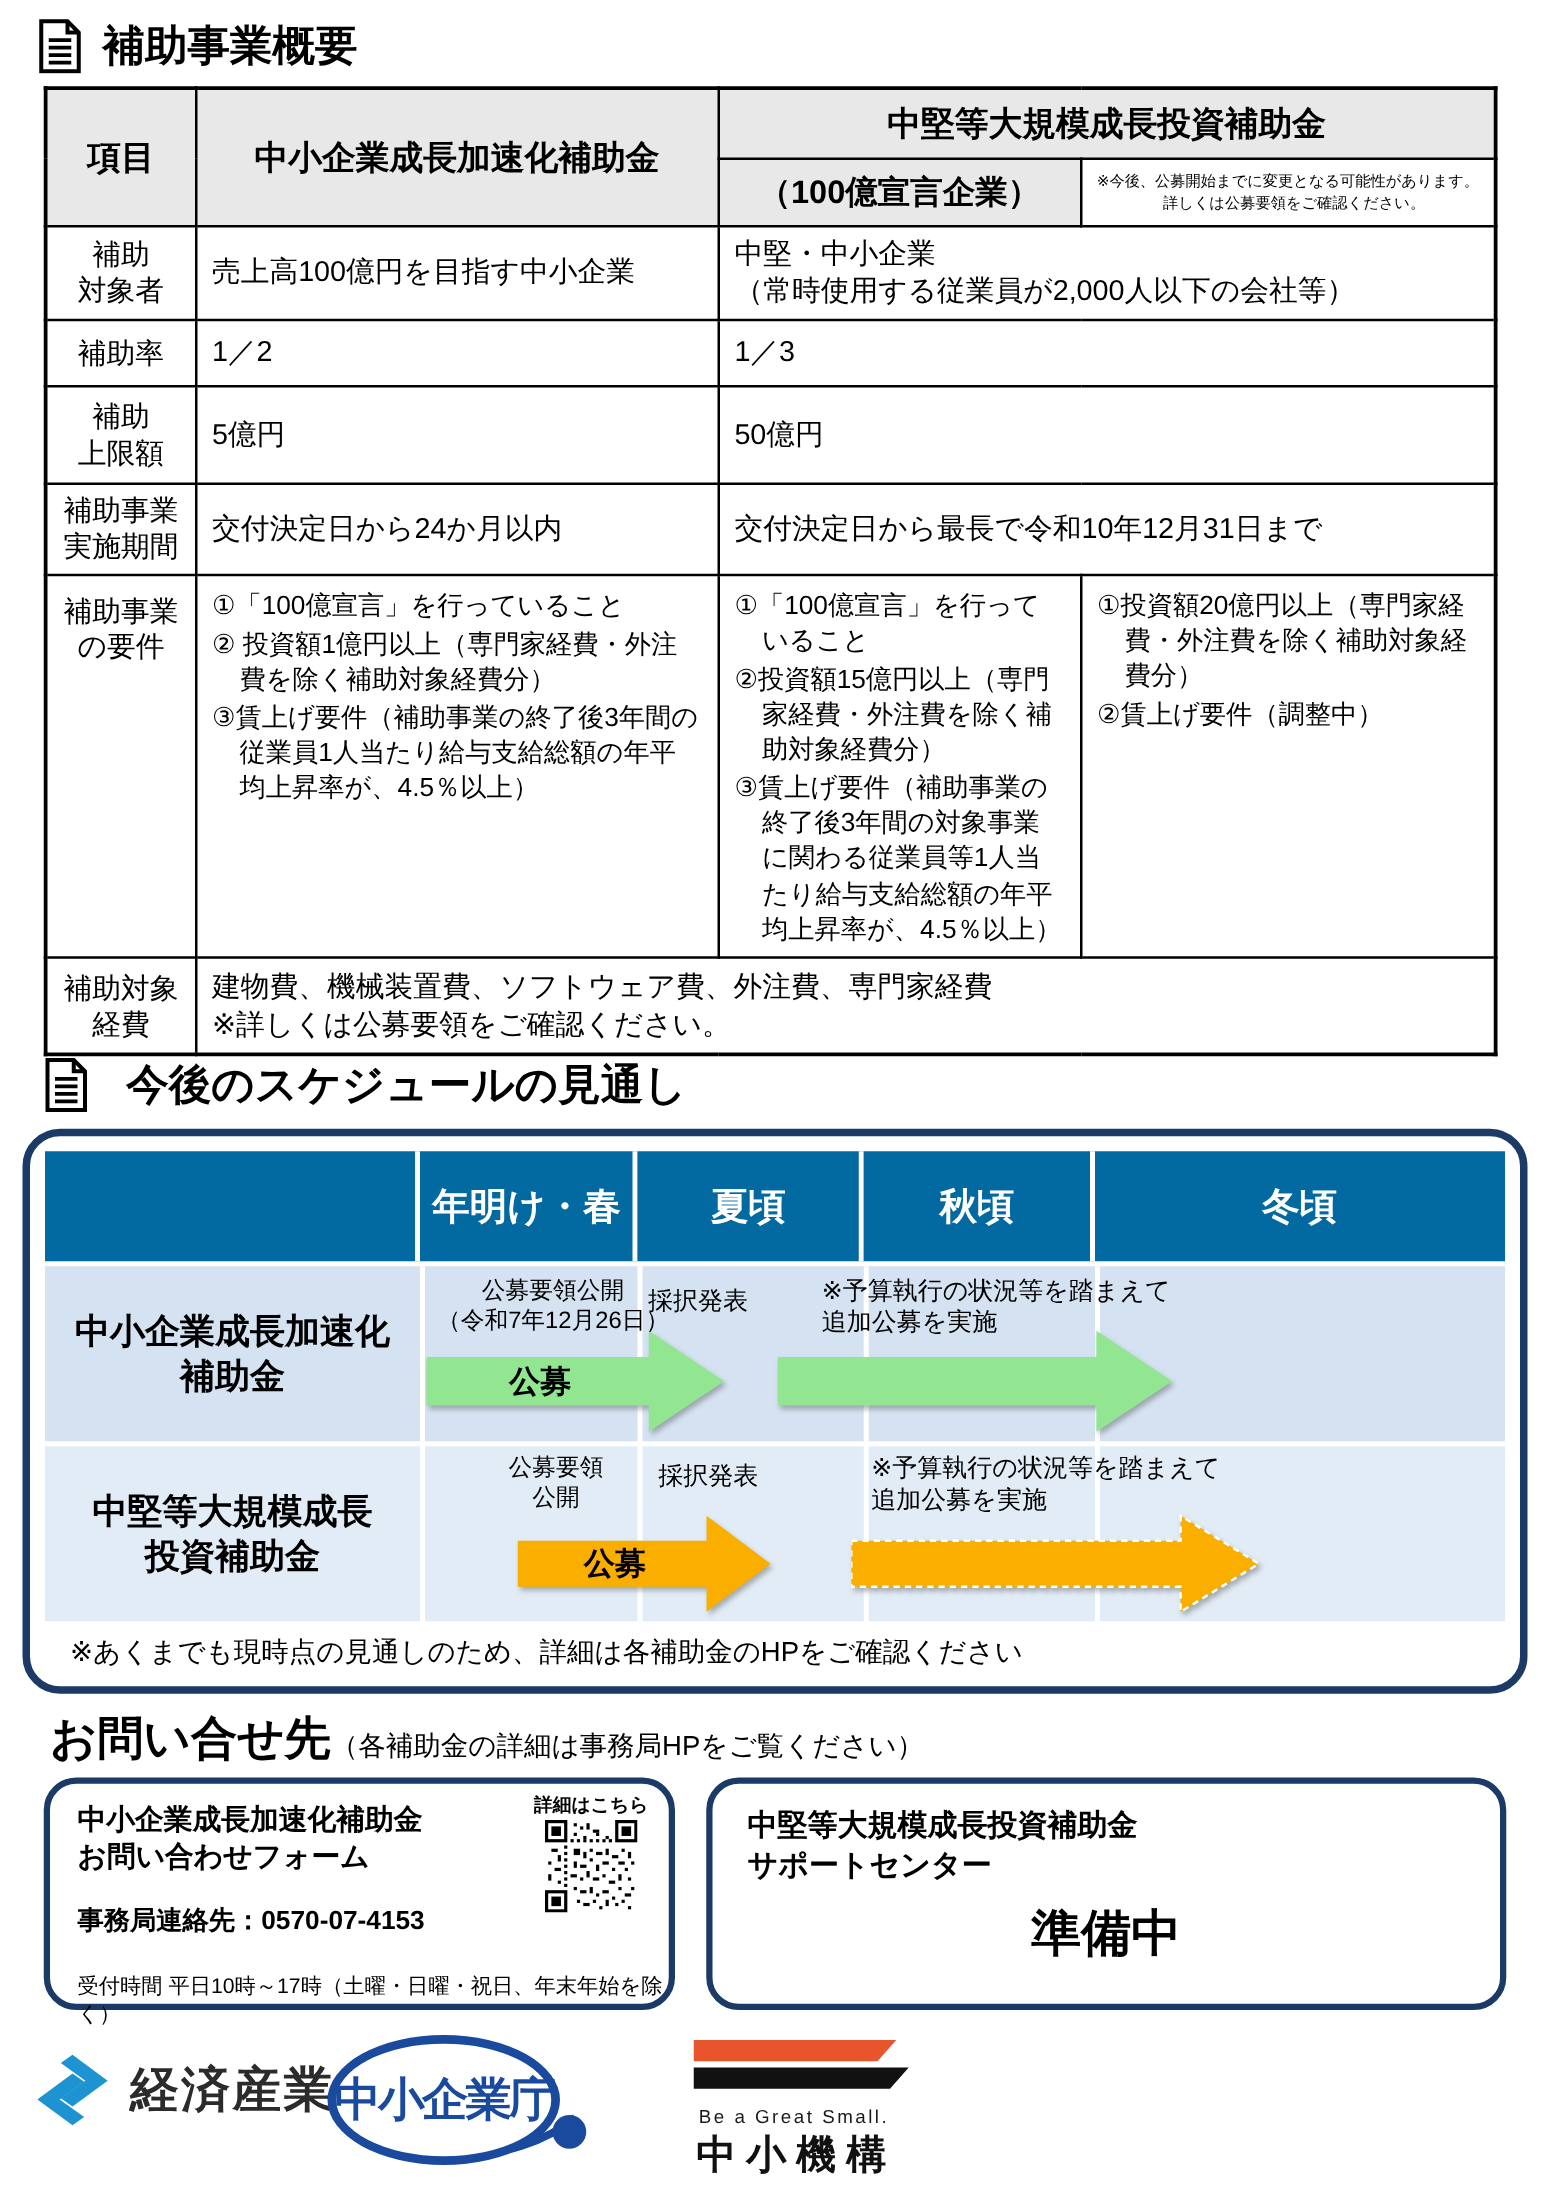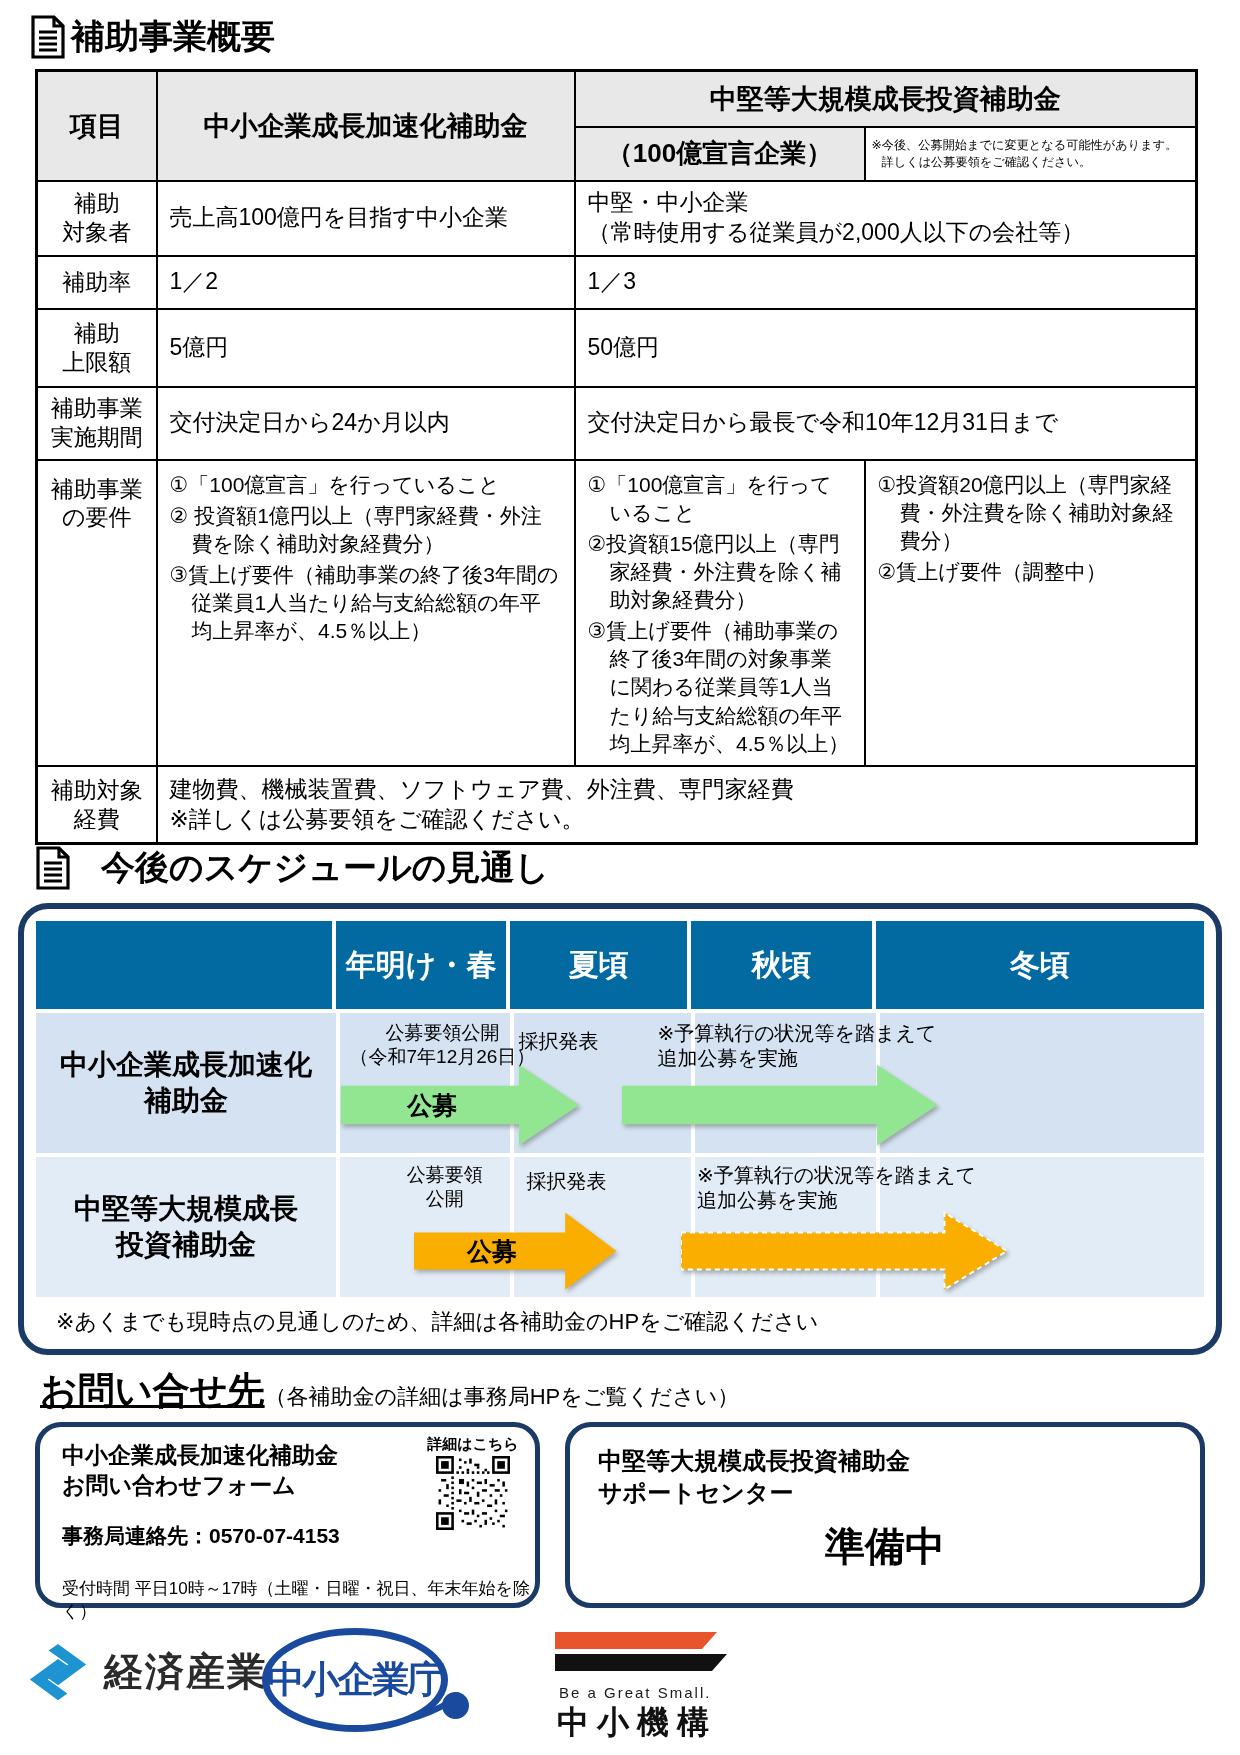--- a/index.html
+++ b/index.html
@@ -1,30 +1,30 @@
 <!DOCTYPE html>
 <html><head>
 <meta charset="utf-8">
 <style>
   * { margin:0; padding:0; box-sizing:border-box; }
   body { background:#fff; font-family:"Liberation Sans","DejaVu Sans",sans-serif; }
   .page { position:relative; width:1240px; height:1755px; background:#fff; overflow:hidden; color:#000; }
 
   
-  .sec-title { position:absolute; display:flex; align-items:center; gap:5px; font-weight:bold; font-size:34px; color:#000; }
+  .sec-title { position:absolute; display:flex; align-items:center; gap:16px; font-weight:bold; font-size:34px; color:#000; }
   .doc-icon { flex:0 0 auto; }
 
   
   .otable { position:absolute; left:35px; top:69px; border-collapse:collapse; table-layout:fixed; border:3px solid #000; }
   .otable td { border:2.5px solid #000; font-size:23px; padding:4px 12px; vertical-align:middle; }
   .otable td.hd { background:#e8e8e8; font-weight:bold; text-align:center; font-size:27px; }
   .otable td.lbl { text-align:center; white-space:pre-line; padding:4px 2px; font-size:23px; line-height:1.25; }
   .otable td.body { white-space:pre-line; line-height:1.3; }
   .otable td.notecell { background:#fff; padding:4px 6px; vertical-align:middle; }
-  .notecell div { font-size:12.2px; line-height:1.35; white-space:nowrap; }
+  .notecell div { font-size:12.2px; line-height:1.35; white-space:nowrap;text-align:center; }
   .notecell .nind { padding-left:10px; }
   .otable td.req { vertical-align:top; padding-top:10px; }
   .req-item { font-size:21px; line-height:1.34; padding-left:1.05em; text-indent:-1.05em; margin-bottom:3px; }
 
   
   .sched { position:absolute; left:18px; top:903px; width:1204px; height:452px;
            border:6px solid #1b3a66; border-radius:30px; background:#fff; padding:12px 12px 0 12px; }
   .sched-head { display:flex; height:88px; }
   .sh-cell { background:#0369a1; color:#fff; font-weight:bold; font-size:30px;
              display:flex; align-items:center; justify-content:center; border-right:4px solid #fff; }
@@ -39,21 +39,21 @@
   .stxt { position:absolute; z-index:3; font-size:20px; line-height:1.25; color:#000; }
   .stxt.center { text-align:center; }
   .arrow { position:absolute; z-index:2; }
   .arrow svg { width:100%; height:100%; display:block; filter:drop-shadow(2px 3px 2px rgba(90,90,90,.45)); }
   .alabel { position:absolute; left:0; top:50%; width:76%; transform:translateY(-50%); text-align:center;
             font-weight:bold; font-size:25px; color:#000; }
   .sched-note { height:50px; display:flex; align-items:center; padding-left:20px; font-size:22px; }
 
   
   .c-title { position:absolute; left:40px; top:1366px; display:flex; align-items:flex-end; }
-  .c-title .main { font-weight:bold; font-size:37px;text-decoration:underline; }
+  .c-title .main { font-weight:bold; font-size:37px; }
   .c-title .sub { font-weight:normal; font-size:22px; padding-bottom:4px; }
   .cbox { position:absolute; top:1422px; height:186px; border:5px solid #1b3a66; border-radius:26px; background:#fff; }
   .cbox-left { left:35px; width:505px; }
   .cbox-right { left:565px; width:640px; }
   .cb-name { position:absolute; left:22px; top:14px; font-weight:bold; font-size:23px; line-height:1.3; }
   .qr-wrap { position:absolute; right:14px; top:8px; width:96px; text-align:center; }
   .qr-label { font-size:15px; font-weight:bold; margin-bottom:2px; white-space:nowrap; }
   .qr { width:74px; height:74px; margin:0 auto; display:block; }
   .cb-tel { position:absolute; left:22px; top:95px; font-weight:bold; font-size:21px; }
   .cb-ip { position:absolute; left:22px; top:123px; font-weight:bold; font-size:19px; }

